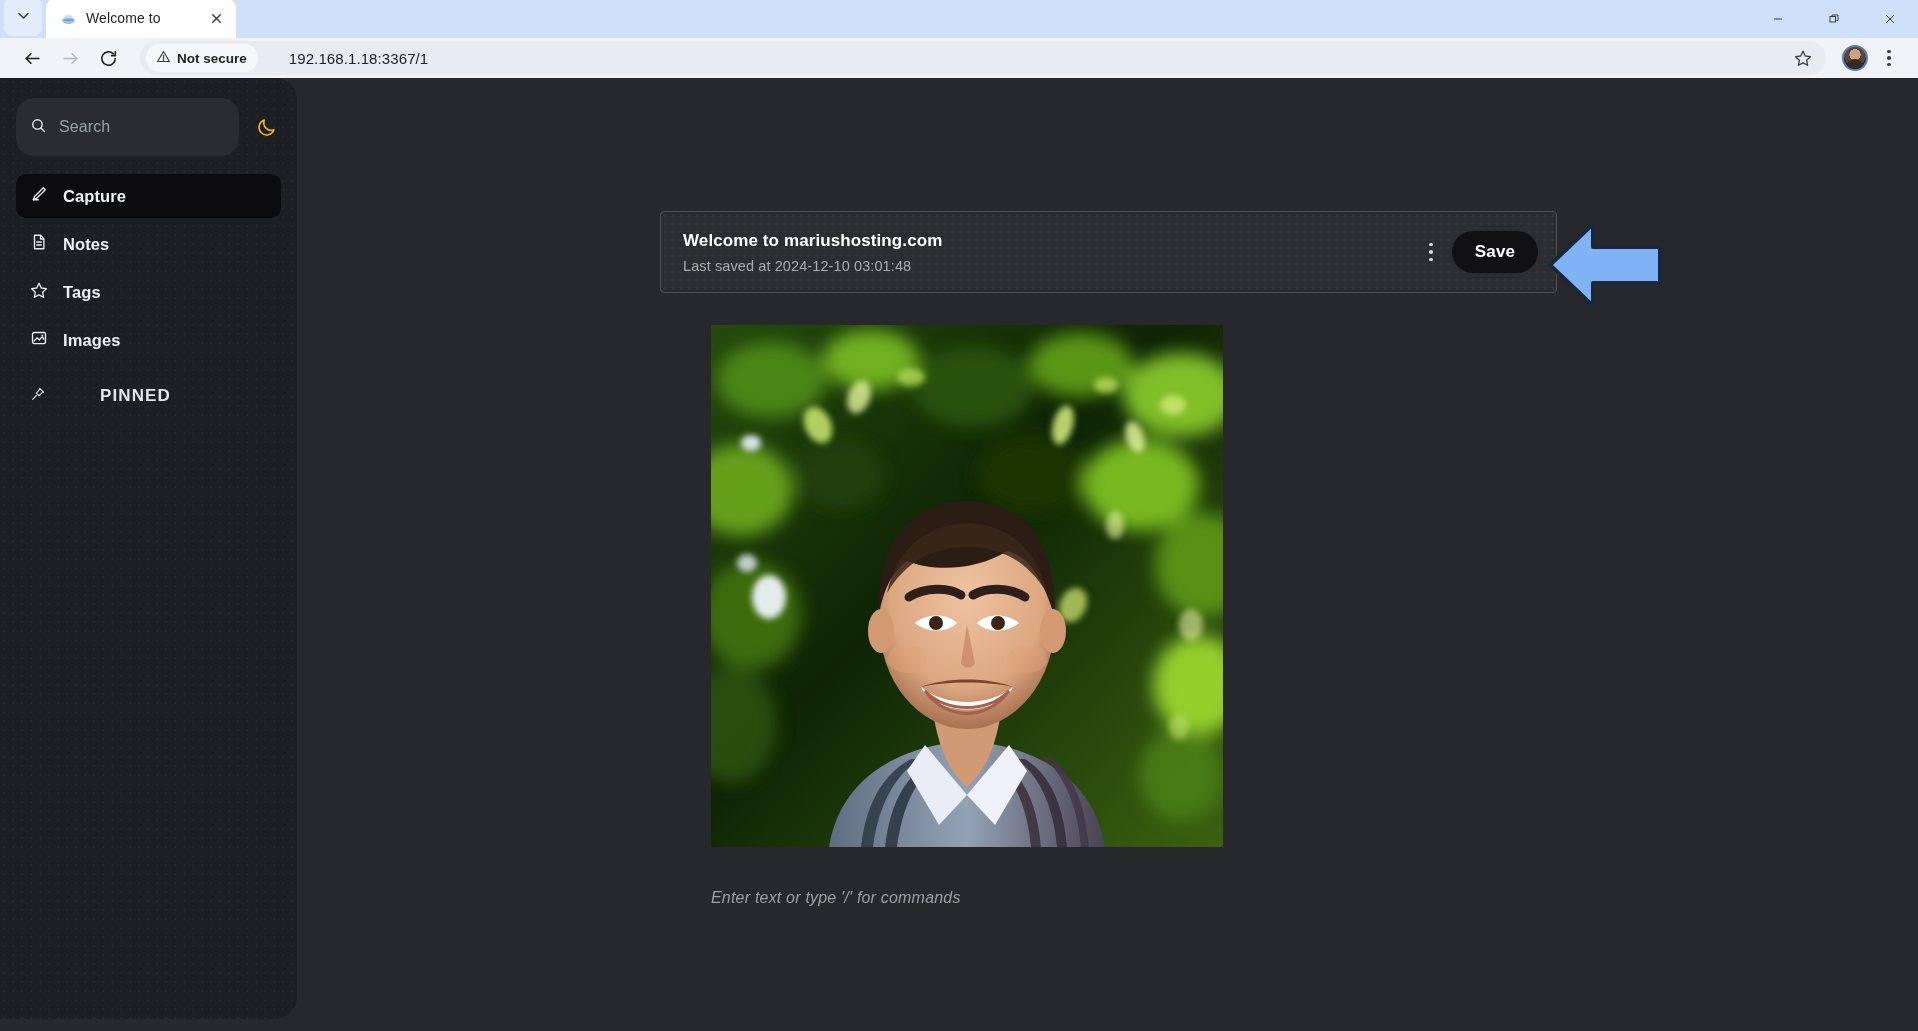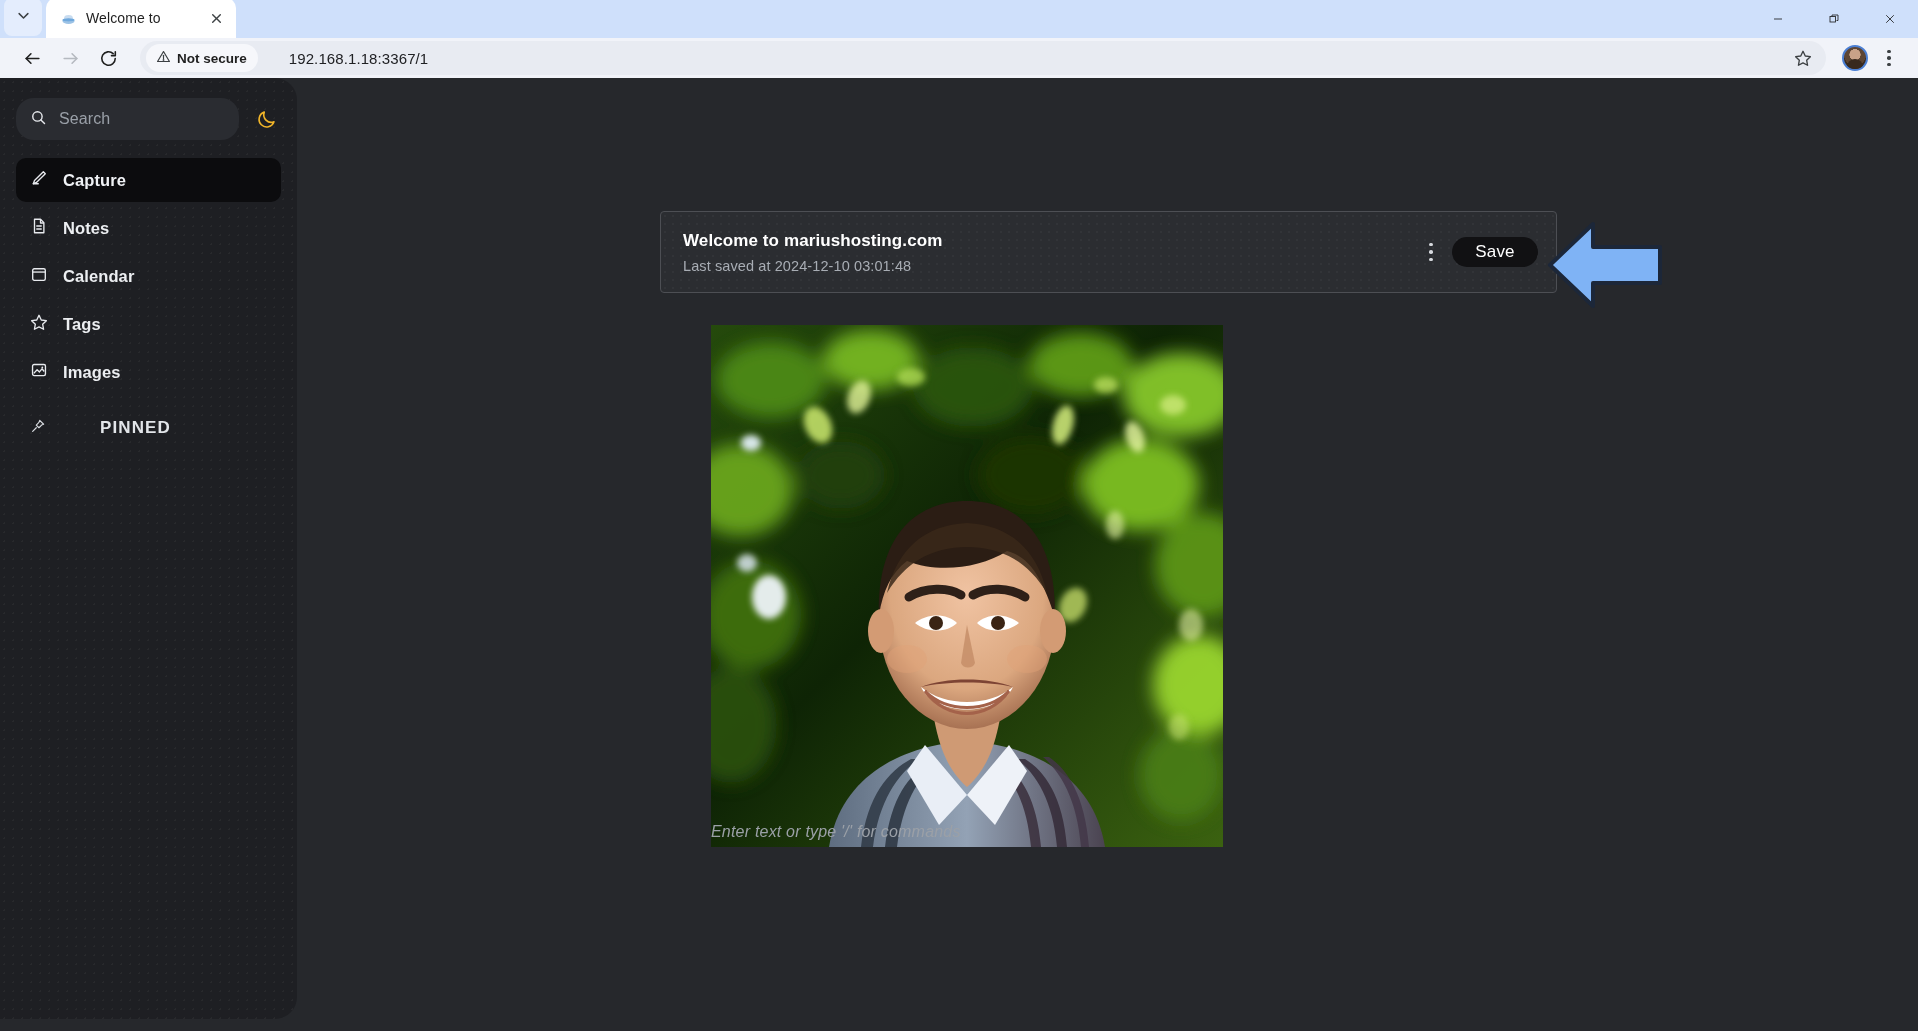--- a/index.html
+++ b/index.html
@@ -195,21 +195,21 @@
   }
 
   .search-row {
     display: flex;
     align-items: center;
     gap: 12px;
     margin-bottom: 18px;
   }
   .search-box {
     flex: 1;
-    height: 42px;
+    height: 58px;
     background: #2a2c31;
     border-radius: 18px;
     display: flex;
     align-items: center;
     padding: 0 14px;
     gap: 12px;
   }
   .search-box svg { width: 17px; height: 17px; color: #e6e8ec; flex: none; }
   .search-placeholder {
     font-size: 16px;
@@ -303,28 +303,28 @@
     flex: none;
     margin-right: 6px;
   }
   .kebab i {
     width: 3.5px; height: 3.5px;
     border-radius: 50%;
     background: #d6d9de;
     display: block;
   }
   .save-btn {
-    height: 30px;
+    height: 42px;
     min-width: 86px;
     padding: 0 22px;
     border-radius: 21px;
     background: #111113;
     color: #ffffff;
     font-size: 17px;
-    font-weight: normal;
+    font-weight: bold;
     display: flex; align-items: center; justify-content: center;
     flex: none;
     border: none;
     font-family: "Liberation Sans", sans-serif;
     letter-spacing: .2px;
   }
 
   
   .photo {
     position: absolute;
@@ -333,21 +333,21 @@
     width: 512px;
     height: 522px;
     overflow: hidden;
     background: #0d1b06;
   }
   .photo svg { display: block; width: 100%; height: 100%; }
 
   .editor-placeholder {
     position: absolute;
     left: 414px;
-    top: 745px;
+    top: 811px;
     font-size: 16px;
     font-style: italic;
     color: #9ba0a7;
     letter-spacing: .2px;
   }
 
   
   .callout-arrow {
     position: absolute;
     left: 1250px;
@@ -496,29 +496,20 @@
           <svg viewBox="0 0 24 24" fill="none" stroke="currentColor" stroke-width="1.8" stroke-linejoin="round">
             <path d="M6 3h8l4.5 4.5V21H6Z"></path>
               <polyline points="14,3 14,8 18.5,8"></polyline>
             <line x1="9" y1="12" x2="15" y2="12" stroke-linecap="round"></line>
             <line x1="9" y1="16" x2="15" y2="16" stroke-linecap="round"></line>
           </svg>
         </span>
         <span class="nav-label">Notes</span>
       </div>
 
-      <div class="nav-item">
-        <span>
-          <svg viewBox="0 0 24 24" fill="none" stroke="currentColor" stroke-width="1.8" stroke-linejoin="round">
-            <rect x="3.6" y="5" width="16.8" height="15.4" rx="2"></rect>
-              <line x1="3.6" y1="9.4" x2="20.4" y2="9.4"></line>
-          </svg>
-        </span>
-        <span class="nav-label">Calendar</span>
-      </div>
 
       <div class="nav-item">
         <span>
           <svg viewBox="0 0 24 24" fill="none" stroke="currentColor" stroke-width="1.8" stroke-linejoin="round">
             <polygon points="12,3 15,9.3 21.8,10.2 16.9,15 18.1,21.7 12,18.5 5.9,21.7 7.1,15 2.2,10.2 9,9.3"></polygon>
           </svg>
         </span>
         <span class="nav-label">Tags</span>
       </div>
 

